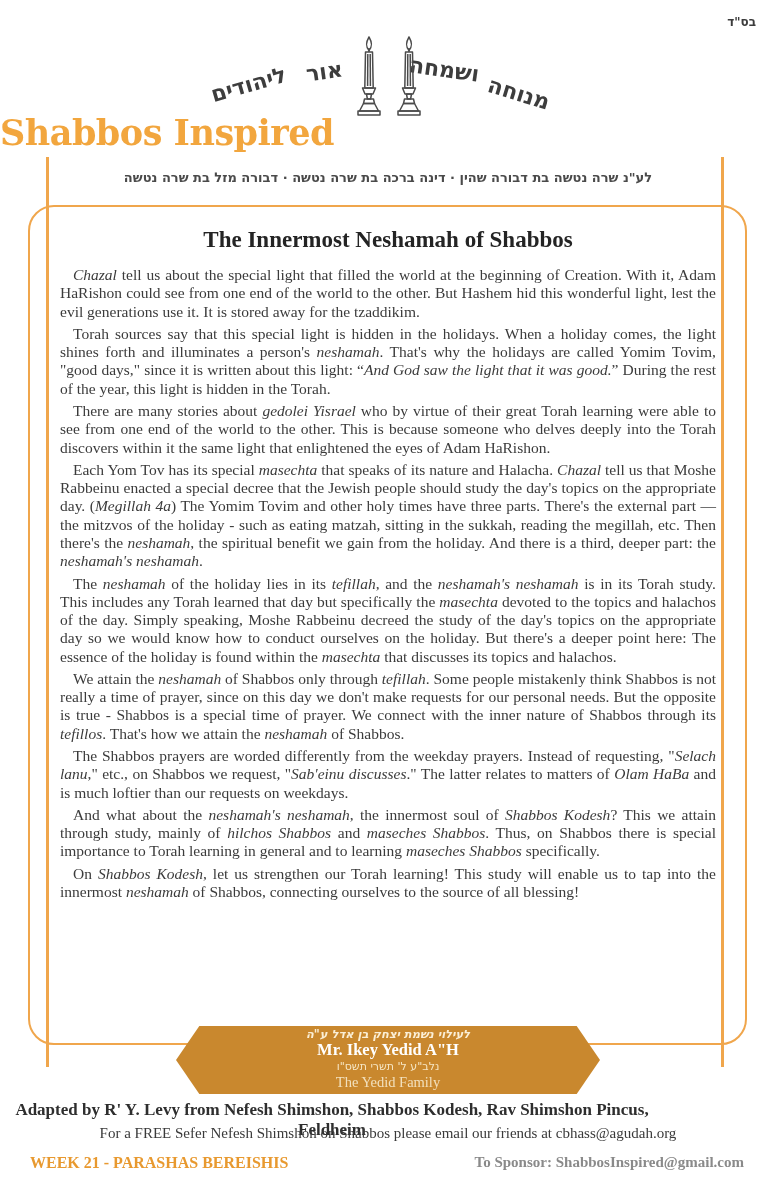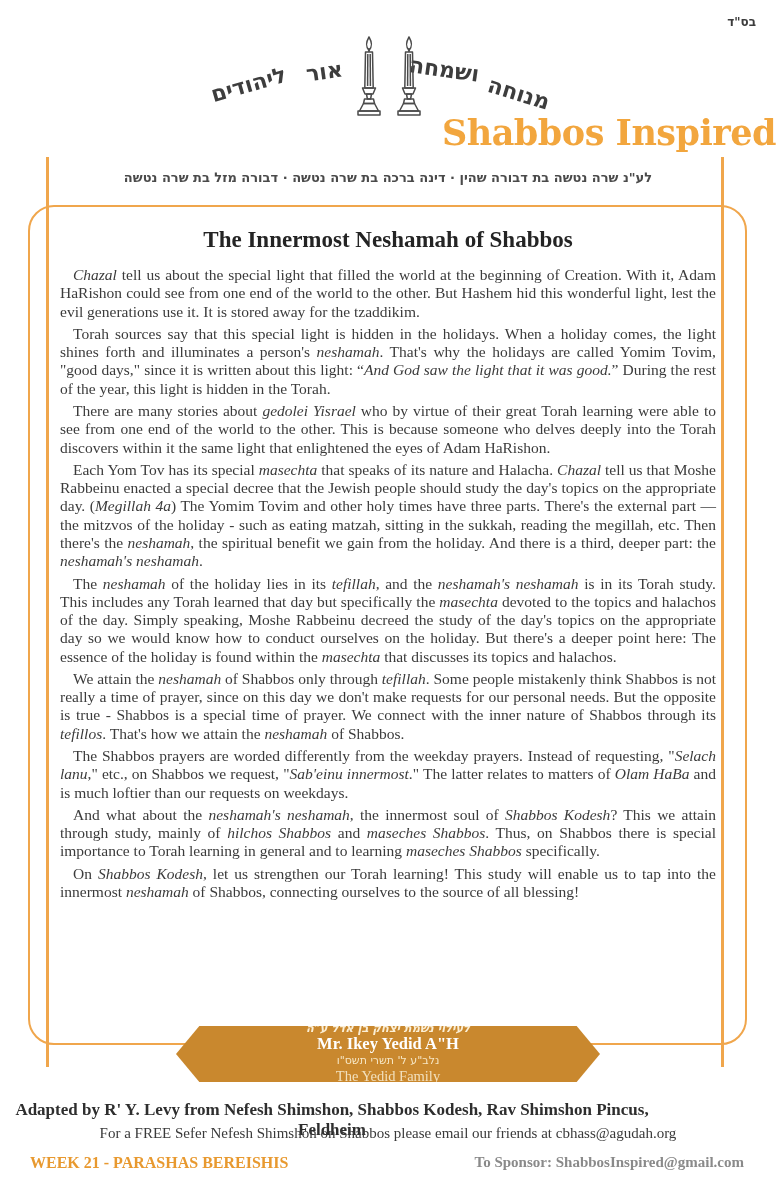--- a/index.html
+++ b/index.html
@@ -9,21 +9,21 @@
   
   .bsd { position:absolute; top:15px; right:20px; font-family:"DejaVu Sans",sans-serif;
          font-size:12px; font-weight:bold; color:#3c3c3c; }
   .arc-word { position:absolute; font-family:"DejaVu Sans",sans-serif; font-weight:bold;
               color:#3d3d3d; font-size:22px; white-space:nowrap; }
   .arc-menucha   { left:487px; top:81px;  transform:rotate(17deg); }
   .arc-vesimcha  { left:409px; top:57px;  transform:rotate(8deg); }
   .arc-or        { left:306px; top:59px;  transform:rotate(-8deg); }
   .arc-layehudim { left:210px; top:72px;  transform:rotate(-16deg); }
   .candles { position:absolute; left:350px; top:33px; }
-  .wordmark { position:absolute; top:112px; left:0; width:776px; text-align:right;
+  .wordmark { position:absolute; top:112px; left:0; width:776px; text-align:left;
               font-family:"DejaVu Serif",serif; font-weight:bold; font-size:35px;
               color:#F2A63E; letter-spacing:-0.5px; }
   .heb-dedication { position:absolute; top:170px; left:0; width:776px; text-align:center;
                     font-family:"DejaVu Sans",sans-serif; font-size:13px; font-weight:bold;
                     color:#4a4a4a; }
 
   
   .frame-box { position:absolute; left:28px; top:205px; width:719px; height:840px;
                border:2.5px solid #F0A64C; border-radius:26px; }
   .vline { position:absolute; top:157px; width:3px; height:910px; background:#F0A64C; }
@@ -31,21 +31,21 @@
   .vline-right { left:721px; }
 
   
   .article { position:absolute; left:60px; top:227px; width:656px; }
   .article-title { text-align:center; font-size:23px; font-weight:bold; color:#242424;
                    margin-bottom:13px; }
   .para { font-size:15.5px; line-height:1.18; text-align:justify; color:#3b3b3b;
           text-indent:13px; margin-bottom:4px; }
 
   
-  .banner { position:absolute; left:176px; top:1026px; width:424px; height:56px;
+  .banner { position:absolute; left:176px; top:1026px; width:424px; height:68px;
             background:#C9882E; z-index:5;
             clip-path:polygon(0% 50%, 5.5% 0%, 94.5% 0%, 100% 50%, 94.5% 100%, 5.5% 100%);
             display:flex; flex-direction:column; align-items:center; justify-content:center; }
   .banner-heb1 { font-family:"DejaVu Sans",sans-serif; font-style:italic; font-weight:bold;
                  font-size:11.5px; color:#FBEFD6; line-height:1.15; }
   .banner-name { font-weight:bold; font-size:16.5px; color:#FFFFFF; line-height:1.15; }
   .banner-heb2 { font-family:"DejaVu Sans",sans-serif; font-size:11px; color:#F6E6C4; line-height:1.2; }
   .banner-family { font-size:14.5px; color:#F2E0BD; line-height:1.3; }
 
   
@@ -98,21 +98,21 @@
 
 <div class="article">
   <div class="article-title">The Innermost Neshamah of Shabbos</div>
   <div>
       <p class="para"><i>Chazal</i><span> tell us about the special light that filled the world at the beginning of Creation. With it, Adam HaRishon could see from one end of the world to the other. But Hashem hid this wonderful light, lest the evil generations use it. It is stored away for the tzaddikim.</span></p>
       <p class="para"><span>Torah sources say that this special light is hidden in the holidays. When a holiday comes, the light shines forth and illuminates a person's </span><i>neshamah</i><span>. That's why the holidays are called Yomim Tovim, "good days," since it is written about this light: “</span><i>And God saw the light that it was good.</i><span>” During the rest of the year, this light is hidden in the Torah.</span></p>
       <p class="para"><span>There are many stories about </span><i>gedolei Yisrael</i><span> who by virtue of their great Torah learning were able to see from one end of the world to the other. This is because someone who delves deeply into the Torah discovers within it the same light that enlightened the eyes of Adam HaRishon.</span></p>
       <p class="para"><span>Each Yom Tov has its special </span><i>masechta</i><span> that speaks of its nature and Halacha. </span><i>Chazal</i><span> tell us that Moshe Rabbeinu enacted a special decree that the Jewish people should study the day's topics on the appropriate day. (</span><i>Megillah 4a</i><span>) The Yomim Tovim and other holy times have three parts. There's the external part —the mitzvos of the holiday - such as eating matzah, sitting in the sukkah, reading the megillah, etc. Then there's the </span><i>neshamah</i><span>, the spiritual benefit we gain from the holiday. And there is a third, deeper part: the </span><i>neshamah's neshamah</i><span>.</span></p>
       <p class="para"><span>The </span><i>neshamah</i><span> of the holiday lies in its </span><i>tefillah</i><span>, and the </span><i>neshamah's neshamah</i><span> is in its Torah study. This includes any Torah learned that day but specifically the </span><i>masechta</i><span> devoted to the topics and halachos of the day. Simply speaking, Moshe Rabbeinu decreed the study of the day's topics on the appropriate day so we would know how to conduct ourselves on the holiday. But there's a deeper point here: The essence of the holiday is found within the </span><i>masechta</i><span> that discusses its topics and halachos.</span></p>
       <p class="para"><span>We attain the </span><i>neshamah</i><span> of Shabbos only through </span><i>tefillah</i><span>. Some people mistakenly think Shabbos is not really a time of prayer, since on this day we don't make requests for our personal needs. But the opposite is true - Shabbos is a special time of prayer. We connect with the inner nature of Shabbos through its </span><i>tefillos</i><span>. That's how we attain the </span><i>neshamah</i><span> of Shabbos.</span></p>
-      <p class="para"><span>The Shabbos prayers are worded differently from the weekday prayers. Instead of requesting, "</span><i>Selach lanu</i><span>," etc., on Shabbos we request, "</span><i>Sab'einu innermost</i><span>." The latter relates to matters of </span><i>Olam HaBa</i><span> and is much loftier than our requests on weekdays.</span></p>
+      <p class="para"><span>The Shabbos prayers are worded differently from the weekday prayers. Instead of requesting, "</span><i>Selach lanu</i><span>," etc., on Shabbos we request, "</span><i>Sab'einu discusses</i><span>." The latter relates to matters of </span><i>Olam HaBa</i><span> and is much loftier than our requests on weekdays.</span></p>
       <p class="para"><span>And what about the </span><i>neshamah's neshamah</i><span>, the innermost soul of </span><i>Shabbos Kodesh</i><span>? This we attain through study, mainly of </span><i>hilchos Shabbos</i><span> and </span><i>maseches Shabbos</i><span>. Thus, on Shabbos there is special importance to Torah learning in general and to learning </span><i>maseches Shabbos</i><span> specifically.</span></p>
       <p class="para"><span>On </span><i>Shabbos Kodesh</i><span>, let us strengthen our Torah learning! This study will enable us to tap into the innermost </span><i>neshamah</i><span> of Shabbos, connecting ourselves to the source of all blessing!</span></p>
     </div>
 </div>
 
 <div class="banner">
   <div class="banner-heb1" dir="rtl">לעילוי נשמת יצחק בן אדל ע"ה</div>
   <div class="banner-name">Mr. Ikey Yedid A"H</div>
   <div class="banner-heb2" dir="rtl">נלב"ע ל' תשרי תשס"ו</div>
   <div class="banner-family">The Yedid Family</div>

